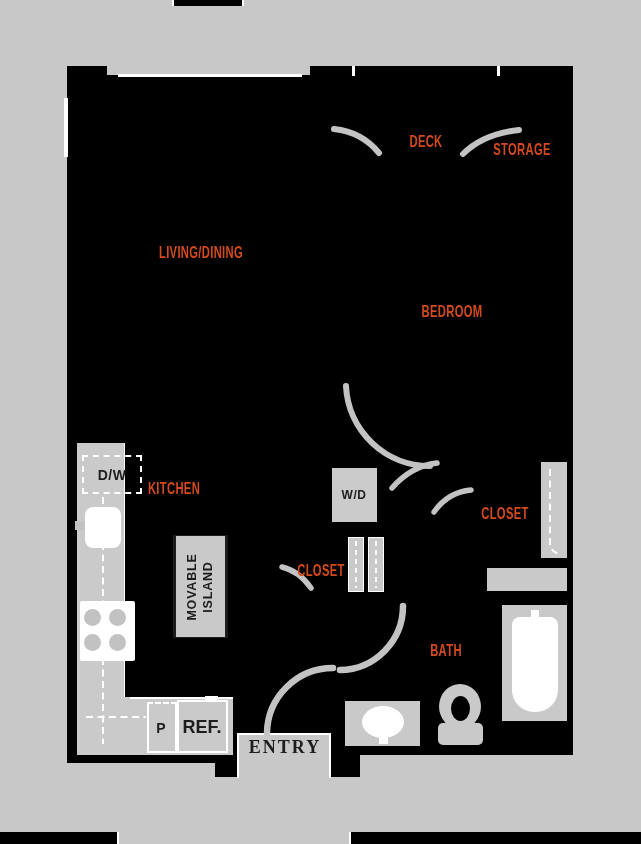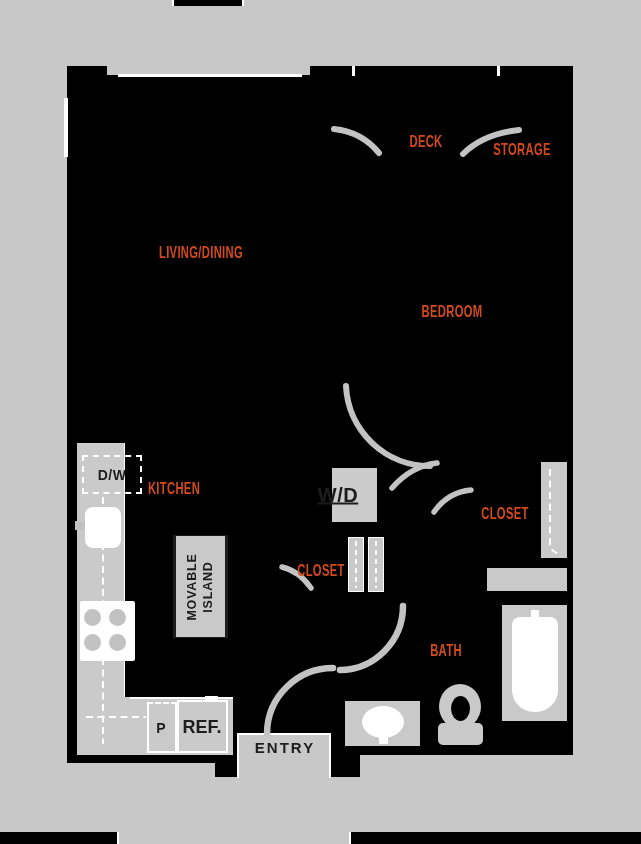--- a/index.html
+++ b/index.html
@@ -61,21 +61,21 @@
   <div class="abs white" style="left:205px;top:696px;width:13px;height:5px;"></div>
   <div class="dlabel" style="left:202px;top:727px;font-size:18px;">REF.</div>
 
   <div class="abs" style="left:173px;top:535px;width:55px;height:103px;background:#c9c9c9;border:1px solid #1c1c1c;border-left-width:3px;border-right-width:3px;"></div>
   <div class="islandtxt" style="left:200px;top:587px;">
     <span>MOVABLE</span><br>
     <span>ISLAND</span>
   </div>
 
   <div class="abs" style="left:332px;top:468px;width:45px;height:54px;background:#cbcbcb;"></div>
-  <div class="dlabel" style="left:338px;top:495px;font-size:20px;font-weight:600;letter-spacing:.5px;text-decoration:underline;">W/D</div>
+  <div class="dlabel" style="left:354px;top:495px;font-size:12px;font-weight:600;letter-spacing:.5px;">W/D</div>
 
   <div class="abs" style="left:348px;top:537px;width:16px;height:55px;background:#c9c9c9;border:1px solid #fff;"></div>
   <div class="abs" style="left:368px;top:537px;width:16px;height:55px;background:#c9c9c9;border:1px solid #fff;"></div>
 
   <div class="abs" style="left:541px;top:462px;width:26px;height:96px;background:#c9c9c9;"></div>
   <div class="abs" style="left:487px;top:568px;width:80px;height:23px;background:#c9c9c9;"></div>
 
   <div class="abs" style="left:502px;top:605px;width:65px;height:116px;background:#c9c9c9;"></div>
   <div class="abs white" style="left:512px;top:617px;width:46px;height:95px;border-radius:8px 8px 22px 22px;"></div>
   <div class="abs white" style="left:531px;top:610px;width:8px;height:11px;"></div>
@@ -112,15 +112,15 @@
 
   <div class="rlabel" style="left:426px;top:142px;">DECK</div>
   <div class="rlabel" style="left:522px;top:150px;">STORAGE</div>
   <div class="rlabel" style="left:201px;top:253px;">LIVING/DINING</div>
   <div class="rlabel" style="left:452px;top:312px;">BEDROOM</div>
   <div class="rlabel" style="left:174px;top:489px;">KITCHEN</div>
   <div class="rlabel" style="left:505px;top:514px;">CLOSET</div>
   <div class="rlabel" style="left:321px;top:571px;">CLOSET</div>
   <div class="rlabel" style="left:446px;top:651px;">BATH</div>
 
-  <div class="dlabel" style="left:285px;top:747px;font-size:15px;letter-spacing:2px;">ENTRY</div>
+  <div class="dlabel" style="left:285px;top:747px;font-size:18px;letter-spacing:2px;font-family:Liberation Serif, serif;">ENTRY</div>
 
 </div>
 
 </body></html>

